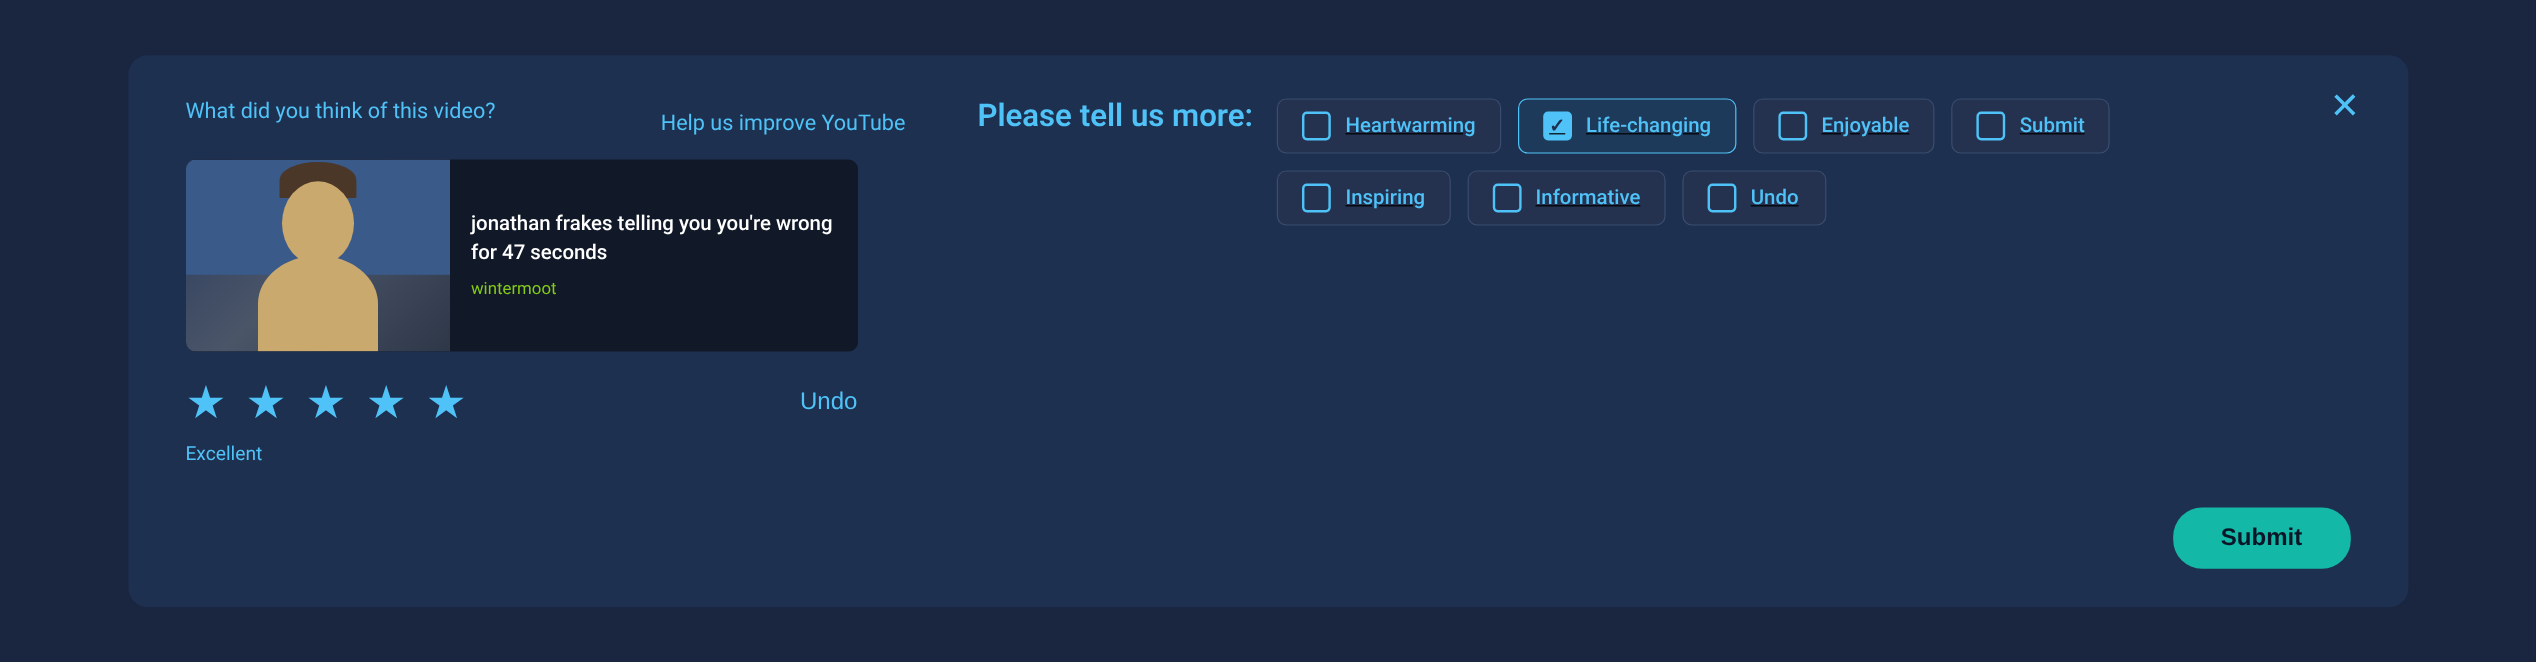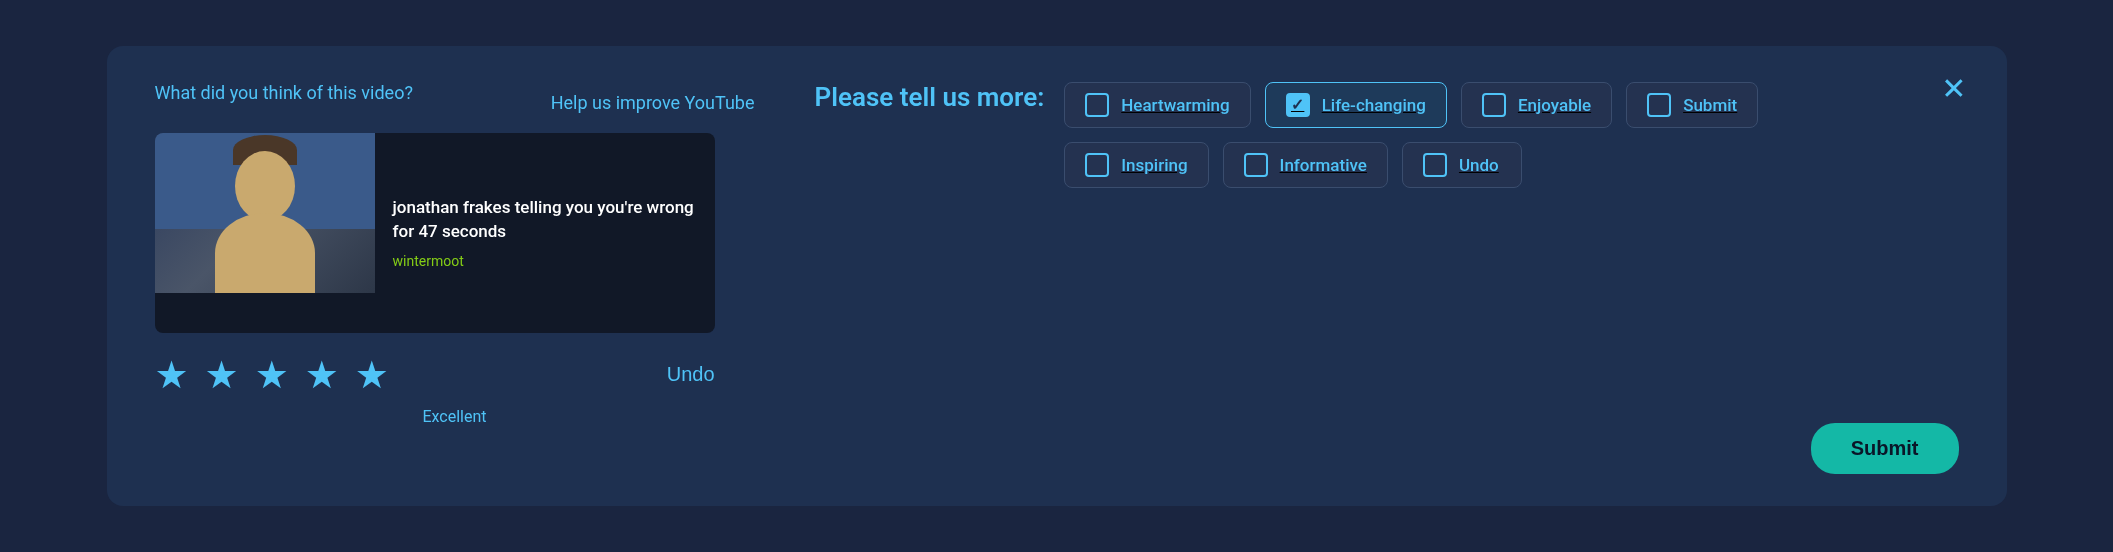--- a/index.html
+++ b/index.html
@@ -49,21 +49,21 @@
       font-weight: 400;
       margin-top: -12px;
       text-align: right;
     }
     .video-card {
       background: #111827;
       border-radius: 8px;
       display: flex;
       flex-direction: row;
       overflow: hidden;
-      height: 200px;
+      height: 160px;
       width: 560px;
     }
     .video-thumbnail {
       width: 220px;
       height: 160px;
       background: linear-gradient(135deg, #2a3a5c 0%, #4a5568 50%, #2d3748 100%);
       flex-shrink: 0;
       position: relative;
       overflow: hidden;
     }
@@ -139,21 +139,20 @@
       font-size: 20px;
       font-weight: 400;
       background: none;
       border: none;
       cursor: pointer;
     }
     .rating-label {
       color: #4fc3f7;
       font-size: 16px;
       margin-top: 4px;
-      text-align: center;
     }
     .right-panel {
       display: flex;
       flex-direction: row;
       gap: 20px;
       flex: 1;
       padding-top: 0;
     }
     .tell-more-title {
       color: #4fc3f7;

